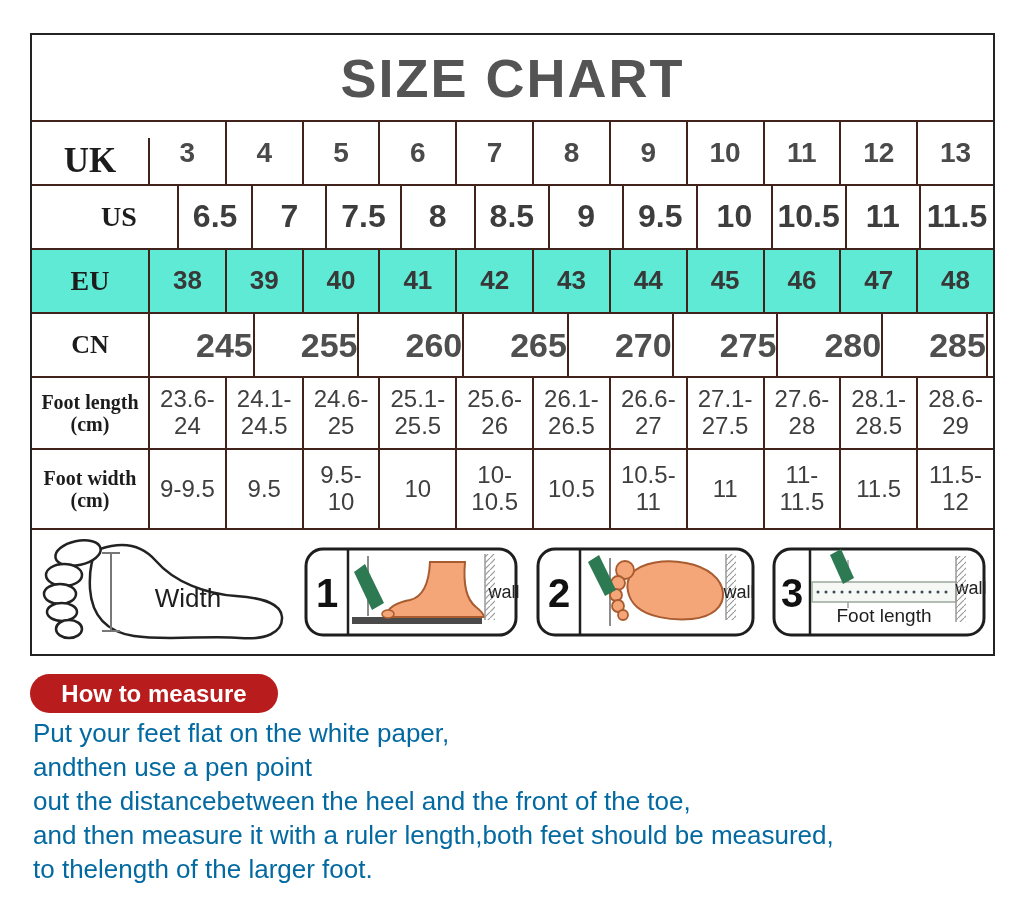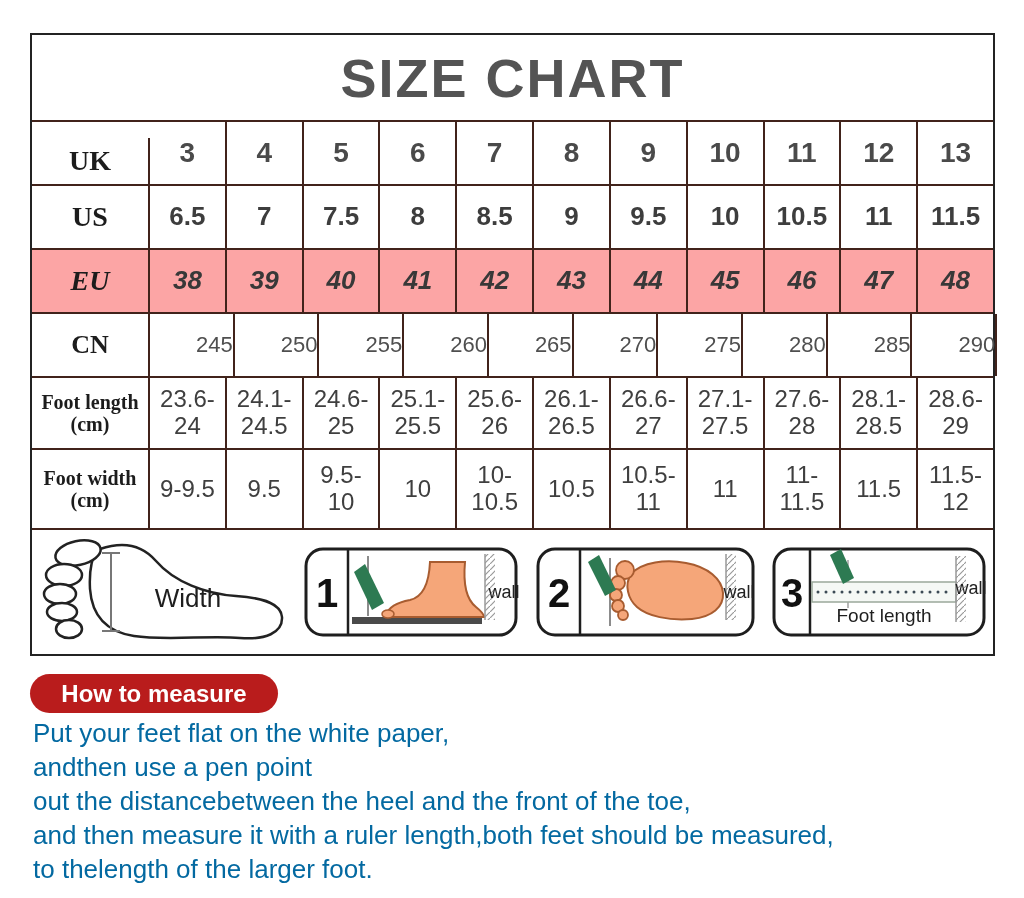--- a/index.html
+++ b/index.html
@@ -20,25 +20,25 @@
   .cell {
     display:flex; align-items:center; justify-content:center; text-align:center;
     border-right:2px solid #41231b; white-space:pre-line; line-height:1.12;
   }
   .cell:last-child { border-right:none; }
   .cell.label {
     width:116px; flex:none;
     font-family:"Liberation Serif", serif; font-weight:bold; color:#1c1c1c;
   }
   .cell.value { flex:1; font-weight:bold; color:#4a4a4a; }
-  .row-uk  { height:62px; } .row-uk .label{font-size:28px;margin-top:16px;} .row-uk .value{font-size:28px;}
-  .row-us  { height:62px; } .row-us .label{font-size:28px;} .row-us .value{font-size:26px; color:#3d3d3d;}
+  .row-uk  { height:62px; } .row-uk .label{font-size:35px;margin-top:16px;} .row-uk .value{font-size:28px;}
+  .row-us  { height:62px;padding-left:29px; } .row-us .label{font-size:28px;} .row-us .value{font-size:32px; color:#3d3d3d;}
   .row-eu  { height:62px; } .row-eu .label{font-size:28px;} .row-eu .value{font-size:26px; color:#383838;}
-  .row-eu.highlight { background:#fca5a5;font-style:italic; }
-  .row-cn  { height:62px; } .row-cn .label{font-size:26px;} .row-cn .value{font-size:22px; font-weight:normal; color:#4f4f4f;margin-left:46px;}
+  .row-eu.highlight { background:#5eead4; }
+  .row-cn  { height:62px; } .row-cn .label{font-size:26px;} .row-cn .value{font-size:34px; font-weight:bold; color:#4f4f4f;margin-left:46px;}
   .row-foot_length { height:70px; } .row-foot_length .label{font-size:20px;} .row-foot_length .value{font-size:24px; font-weight:normal; color:#3f3f3f;}
   .row-foot_width  { height:78px; } .row-foot_width  .label{font-size:20px;} .row-foot_width  .value{font-size:24px; font-weight:normal; color:#3f3f3f;}
   
   .diagram-row {
     height:120px; border-top:2px solid #41231b;
     display:flex; align-items:center; justify-content:space-between; padding:2px 6px;
   }
   .diagram-row svg { display:block; }
   
   .badge {
@@ -99,21 +99,20 @@
           <div class="cell value">43</div>
           <div class="cell value">44</div>
           <div class="cell value">45</div>
           <div class="cell value">46</div>
           <div class="cell value">47</div>
           <div class="cell value">48</div>
         </div>
         <div class="trow row-cn">
           <div class="cell label">CN</div>
           <div class="cell value">245</div>
-          <div class="cell value">250</div>
           <div class="cell value">255</div>
           <div class="cell value">260</div>
           <div class="cell value">265</div>
           <div class="cell value">270</div>
           <div class="cell value">275</div>
           <div class="cell value">280</div>
           <div class="cell value">285</div>
           <div class="cell value">290</div>
           <div class="cell value">295</div>
         </div>

